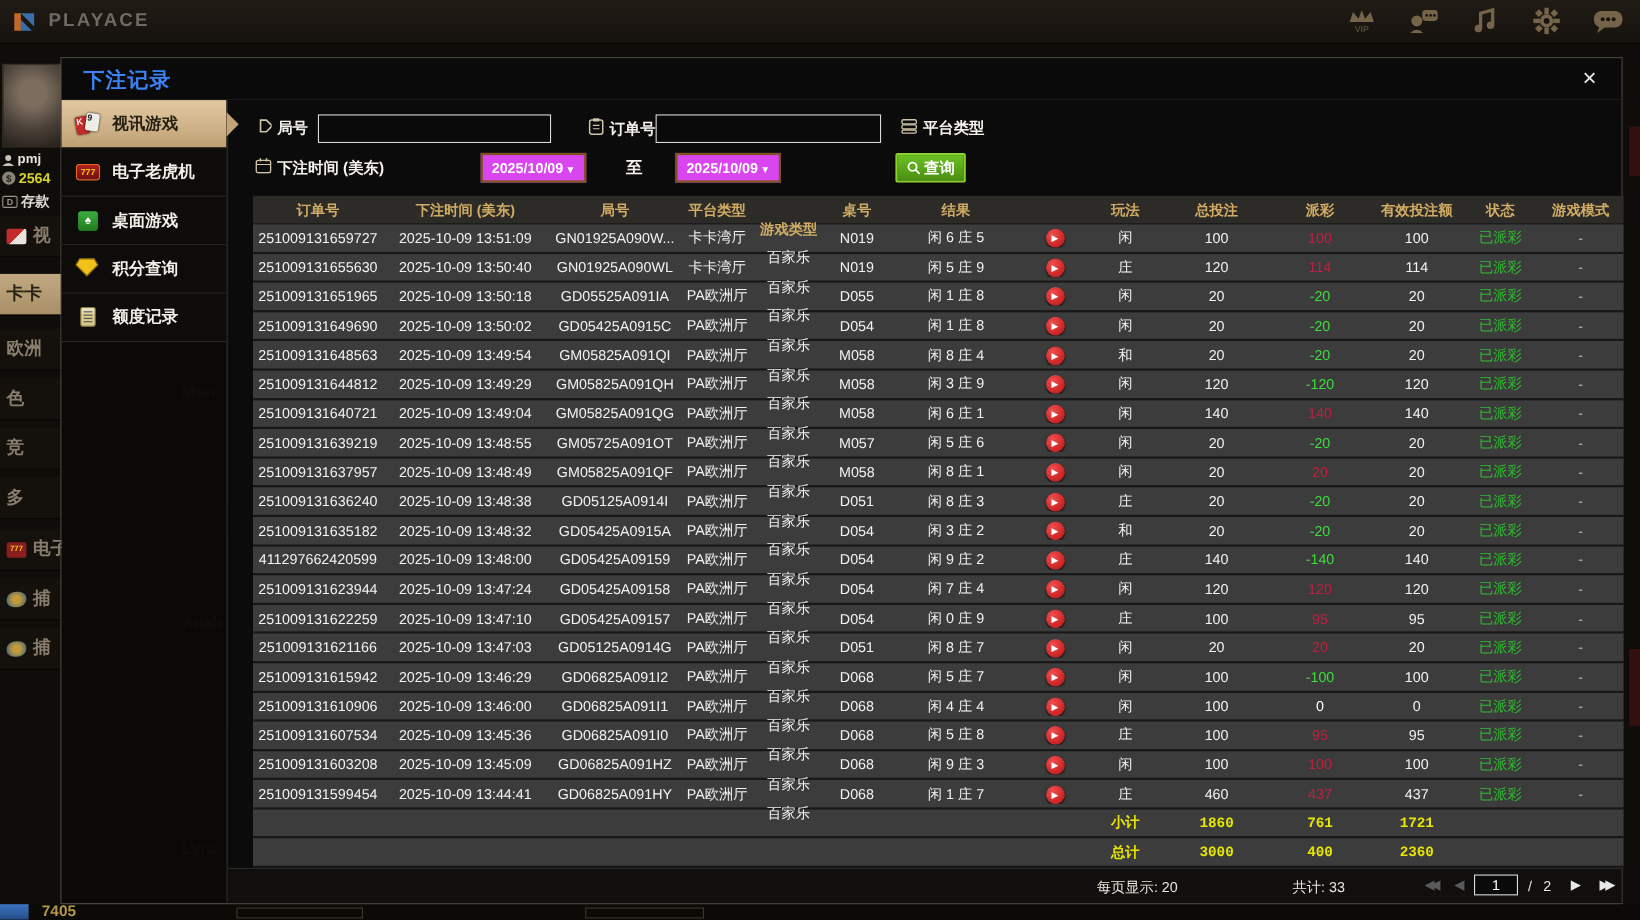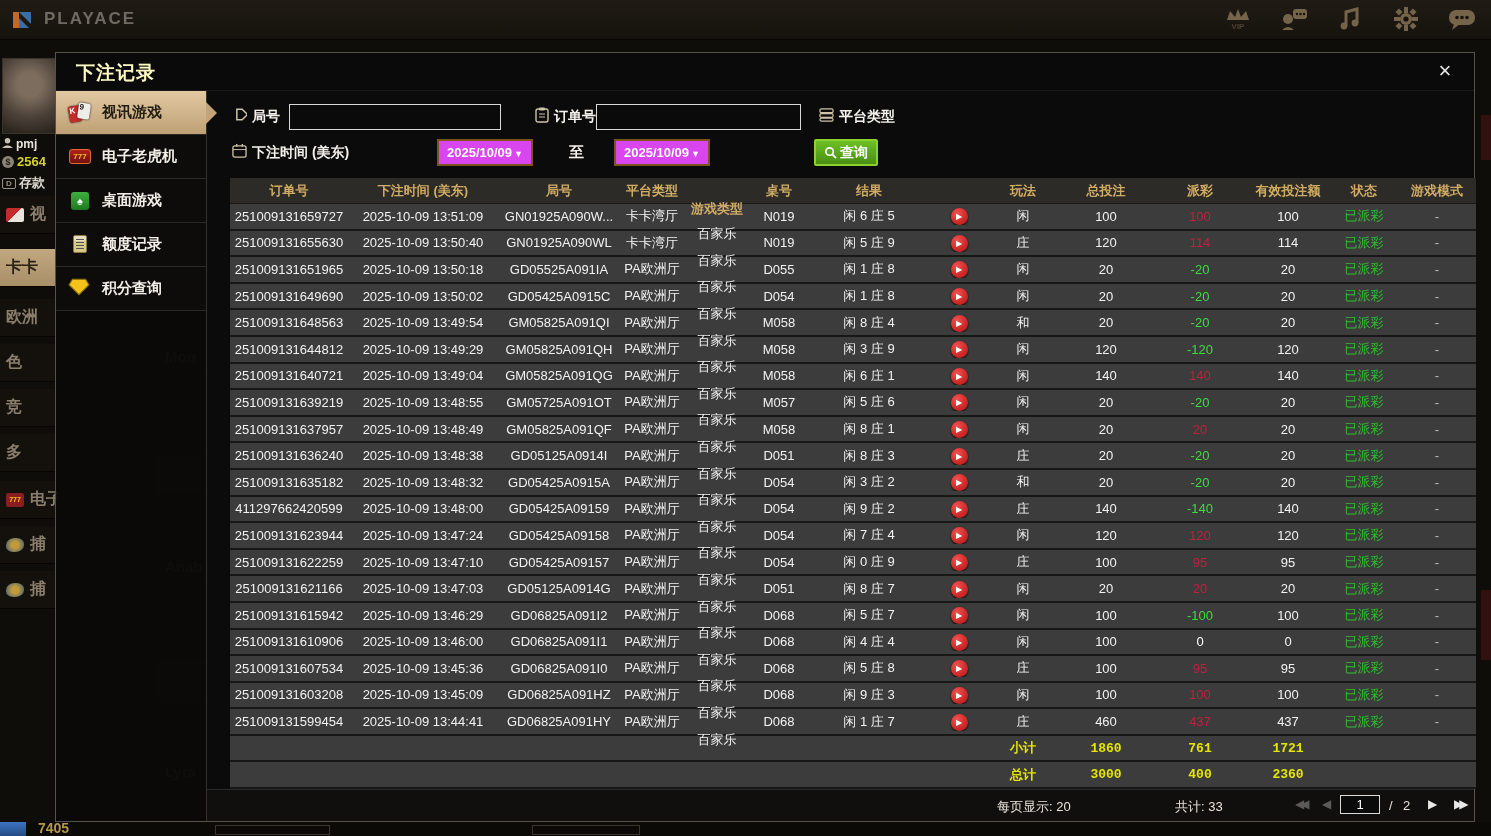--- a/index.html
+++ b/index.html
@@ -13,21 +13,21 @@
   .brand-text { color:#6f6a62; font-weight:bold; font-size:17px; letter-spacing:2px; }
   .top-icons { position:absolute; right:14px; top:4px; display:flex; gap:26px; align-items:center; }
   .tico { width:30px; height:30px; display:flex; align-items:center; justify-content:center; color:#756449; }
 
   
   .bg-left { position:absolute; left:0; top:41px; width:57px; height:781px; z-index:1; overflow:hidden; }
   .avatar { position:absolute; left:2px; top:17px; width:55px; height:76px;
     background:radial-gradient(circle at 50% 35%, #7d6d5e 0 22%, #4a4038 60%, #241f19);
     border:1px solid #3a332a; }
   .bg-user { position:absolute; left:2px; top:96px; color:#e8e4dd; font-size:12px; font-weight:bold;
-    display:flex; align-items:flex-start; gap:3px; }
+    display:flex; align-items:flex-end; gap:3px; }
   .bg-bal { position:absolute; left:2px; top:113px; color:#d6d22a; font-size:13px; font-weight:bold;
     display:flex; align-items:center; gap:3px; }
   .coin { width:12px; height:12px; border-radius:50%; background:#8a8477; color:#26231d;
     font-size:9px; line-height:12px; text-align:center; font-weight:bold; display:inline-block; }
   .bg-dep { position:absolute; left:2px; top:133px; color:#ddd8d0; font-size:13px; font-weight:bold;
     display:flex; align-items:center; gap:3px; }
   .depico { width:14px; height:11px; border:1px solid #9a9184; border-radius:2px; font-size:8px;
     color:#9a9184; text-align:center; line-height:9px; }
   .bgmenu-item { position:absolute; left:0; width:110px; height:38px; color:#8a7f6d;
     font-size:16px; font-weight:bold; display:flex; align-items:center; gap:6px; padding-left:6px;
@@ -45,21 +45,21 @@
   .bb-val { position:absolute; left:38px; top:-2px; color:#b5984d; font-weight:bold; font-size:14px; }
   .bb-box1 { position:absolute; left:215px; top:3px; width:115px; height:10px; border:1px solid #3a362e; }
   .bb-box2 { position:absolute; left:532px; top:3px; width:108px; height:10px; border:1px solid #3a362e; }
   .bg-red-blob { position:absolute; width:10px; background:#4a1212; opacity:.6; z-index:1; }
 
   
   .modal { position:absolute; left:55px; top:52px; width:1420px; height:770px; z-index:10;
     border:1px solid #56524a; }
   .title-bar { position:absolute; left:0; top:0; right:0; height:38px; background:#0a0a0a;
     border-bottom:1px solid #1c1a17; }
-  .title-bar .ttl { position:absolute; left:20px; top:7px; color:#fef9c3; font-size:19px; font-weight:bold; letter-spacing:1px; }
+  .title-bar .ttl { position:absolute; left:20px; top:7px; color:#3b82f6; font-size:19px; font-weight:bold; letter-spacing:1px; }
   .close-x { position:absolute; right:16px; top:5px; color:#e8e8e8; font-size:22px; width:26px; height:26px;
     text-align:center; line-height:26px; cursor:pointer; }
   .tab-col { position:absolute; left:0; top:38px; width:150px; bottom:0; background:rgba(10,9,8,0.90); }
   .tab { position:relative; width:150px; height:44px; background:#0d0c0a; border-bottom:1px solid #2a2822;
     display:flex; align-items:center; gap:8px; padding-left:12px; color:#f2efe9; font-size:15px; font-weight:bold;
     cursor:pointer; }
   .tab.selected { background:linear-gradient(#e2c9a2,#bfa075); color:#241d12; }
   .tab.selected::after { content:''; position:absolute; right:-11px; top:50%; transform:translateY(-50%);
     border-left:11px solid #c3a478; border-top:11px solid transparent; border-bottom:11px solid transparent; z-index:5; }
   .tabicon { width:26px; height:22px; position:relative; flex:0 0 auto; }
@@ -287,30 +287,30 @@
         </span>
         <span>电子老虎机</span>
       </div>
       <div class="tab">
         <span class="tabicon">
           <span class="ttable">♠</span>
         </span>
         <span>桌面游戏</span>
       </div>
       <div class="tab">
+        <span class="tabicon"><svg width="22" height="18" viewBox="0 0 20 16">
+            <polygon points="4,1 16,1 19,6 10,15 1,6" fill="#f2c21a" stroke="#8a6d00"></polygon>
+          </svg></span>
+        <span>积分查询</span>
+      </div>
+      <div class="tab">
         <span class="tabicon">
           <span class="tdoc"></span>
         </span>
         <span>额度记录</span>
-      </div>
-      <div class="tab">
-        <span class="tabicon"><svg width="22" height="18" viewBox="0 0 20 16">
-            <polygon points="4,1 16,1 19,6 10,15 1,6" fill="#f2c21a" stroke="#8a6d00"></polygon>
-          </svg></span>
-        <span>积分查询</span>
       </div>
     </div>
 
   <div class="content">
 
     <div class="f-row1-a">
       <span class="ficon">
         <svg width="15" height="15" viewBox="0 0 16 16">
             <path d="M2 6 L6 2 L14 2 L14 10 L10 14 Z" fill="none" stroke="#cfc3a8" stroke-width="1.6" transform="rotate(45 8 8)"></path>
           </svg>

